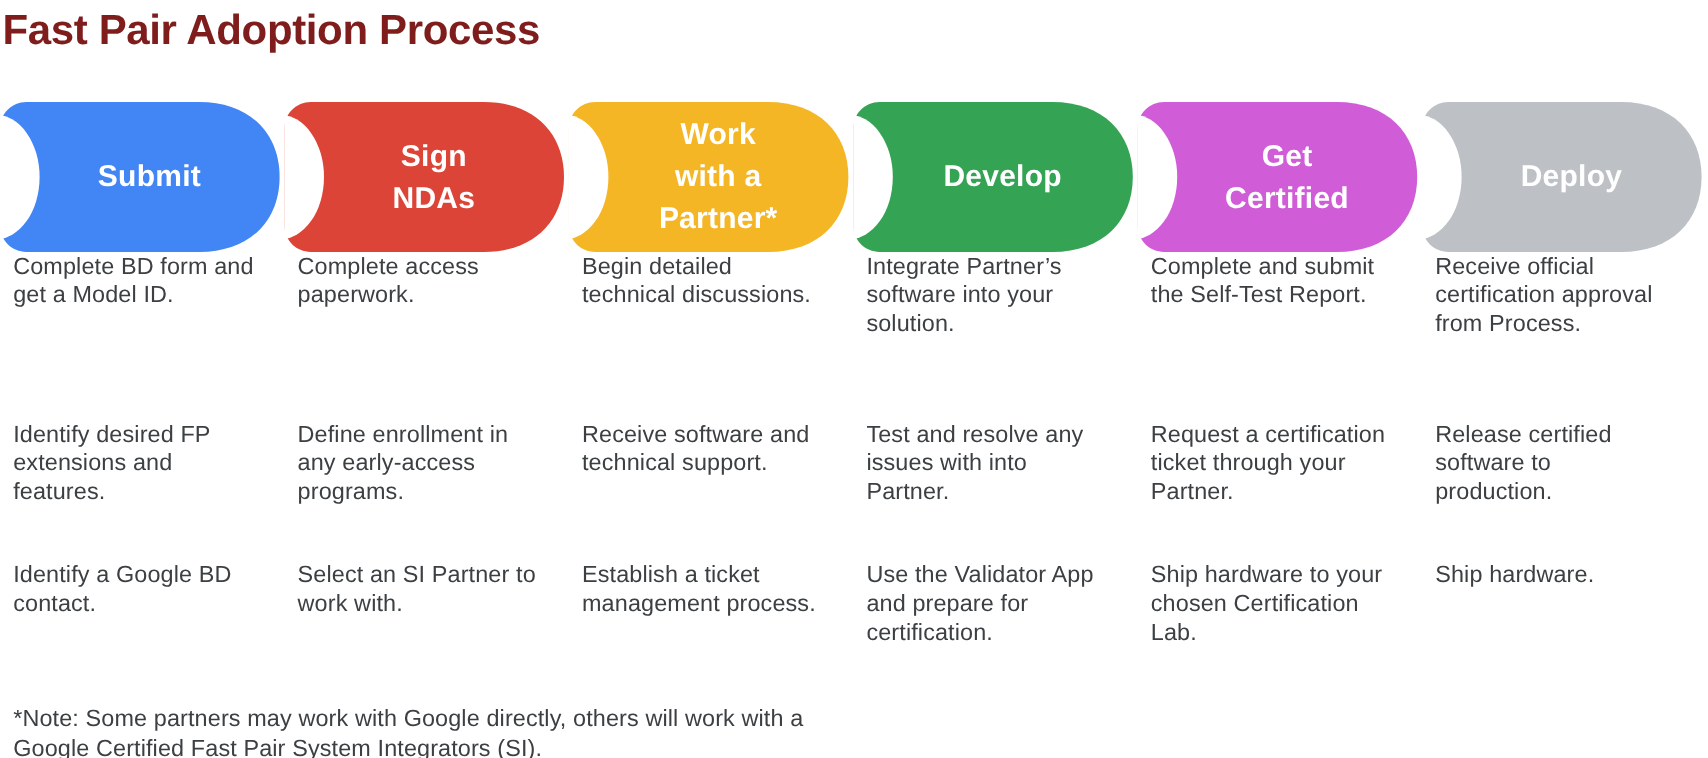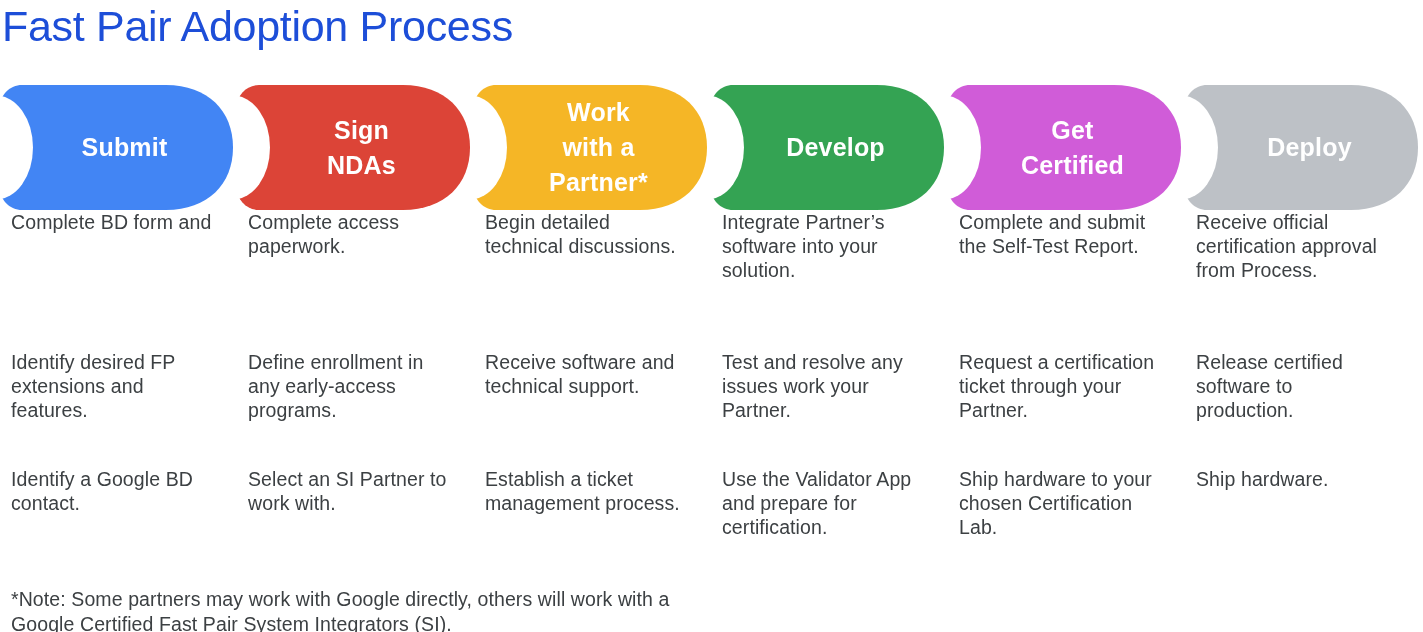--- a/index.html
+++ b/index.html
@@ -7,25 +7,25 @@
   .page {
     position:relative;
     width:1423px; height:632px;
     background:#ffffff;
     font-family:"Liberation Sans", sans-serif;
     overflow:hidden;
   }
   .page-title {
     margin:0 0 0 2px;
     padding-top:1px;
-    font-size:43px;
+    font-size:35px;
     line-height:50px;
-    font-weight:400;
+    font-weight:700;
     letter-spacing:-0.3px;
-    color:#1d4ed8;
+    color:#7f1d1d;
   }
   .stage-grid {
     margin-top:34px;
     display:grid;
     grid-template-columns:repeat(6, 237px);
     grid-template-rows:125px 140px 117px 116px;
   }
   .shape-wrap {
     position:relative;
     width:237px; height:125px;
@@ -132,20 +132,21 @@
       </svg>
       <div class="stage-label">
         <span class="ll">Deploy</span>
         <span class="ll"></span>
         <span class="ll"></span>
       </div>
     </div>
 
     <div class="cell r1">
       <span class="ll">Complete BD form and</span>
+      <span class="ll">get a Model ID.</span>
       <span class="ll"></span>
     </div>
     <div class="cell r1">
       <span class="ll">Complete access</span>
       <span class="ll">paperwork.</span>
       <span class="ll"></span>
     </div>
     <div class="cell r1">
       <span class="ll">Begin detailed</span>
       <span class="ll">technical discussions.</span>
@@ -177,21 +178,21 @@
       <span class="ll">any early-access</span>
       <span class="ll">programs.</span>
     </div>
     <div class="cell">
       <span class="ll">Receive software and</span>
       <span class="ll">technical support.</span>
       <span class="ll"></span>
     </div>
     <div class="cell">
       <span class="ll">Test and resolve any</span>
-      <span class="ll">issues work your</span>
+      <span class="ll">issues with into</span>
       <span class="ll">Partner.</span>
     </div>
     <div class="cell">
       <span class="ll">Request a certification</span>
       <span class="ll">ticket through your</span>
       <span class="ll">Partner.</span>
     </div>
     <div class="cell">
       <span class="ll">Release certified</span>
       <span class="ll">software to</span>

